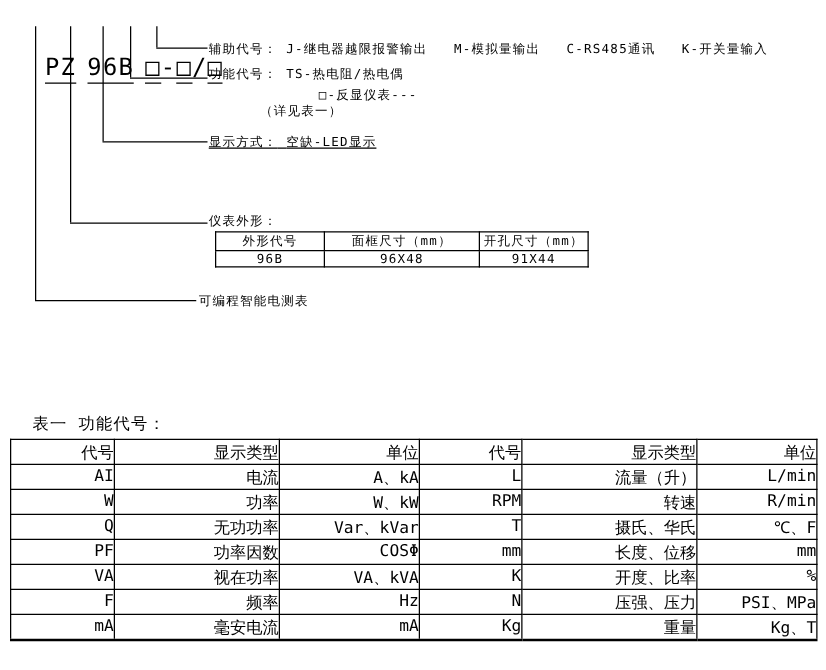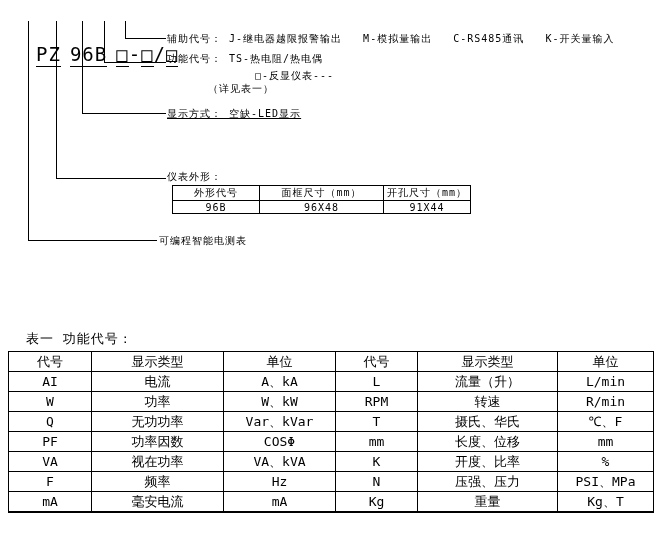--- a/index.html
+++ b/index.html
@@ -27,21 +27,21 @@
     height:12px; padding:0 2px; white-space:nowrap; overflow:hidden;
   }
   .fn-caption {
     position:absolute; left:8px; top:330px; font-size:13px; letter-spacing:1px;margin-left:18px;
   }
   .fn-table {
     position:absolute; left:8px; top:351px; width:645px;
     border-collapse:collapse; table-layout:fixed; font-size:13px;
   }
   .fn-table th, .fn-table td {
-    border:1px solid #000; text-align:center; font-weight:normal;
+    border:1px solid #000; text-align:right; font-weight:normal;
     height:19px; padding:0; white-space:nowrap; overflow:hidden;
   }
   .fn-table tr:last-child td { border-bottom:2px solid #000; }
 </style>
 </head>
 <body>
 
 <div class="model-title">
   <span class="useg grp">PZ</span><span class="useg grp">96B</span><span class="useg">□</span><span>-</span><span class="useg">□</span><span>/</span><span class="useg">□</span>
 </div>

